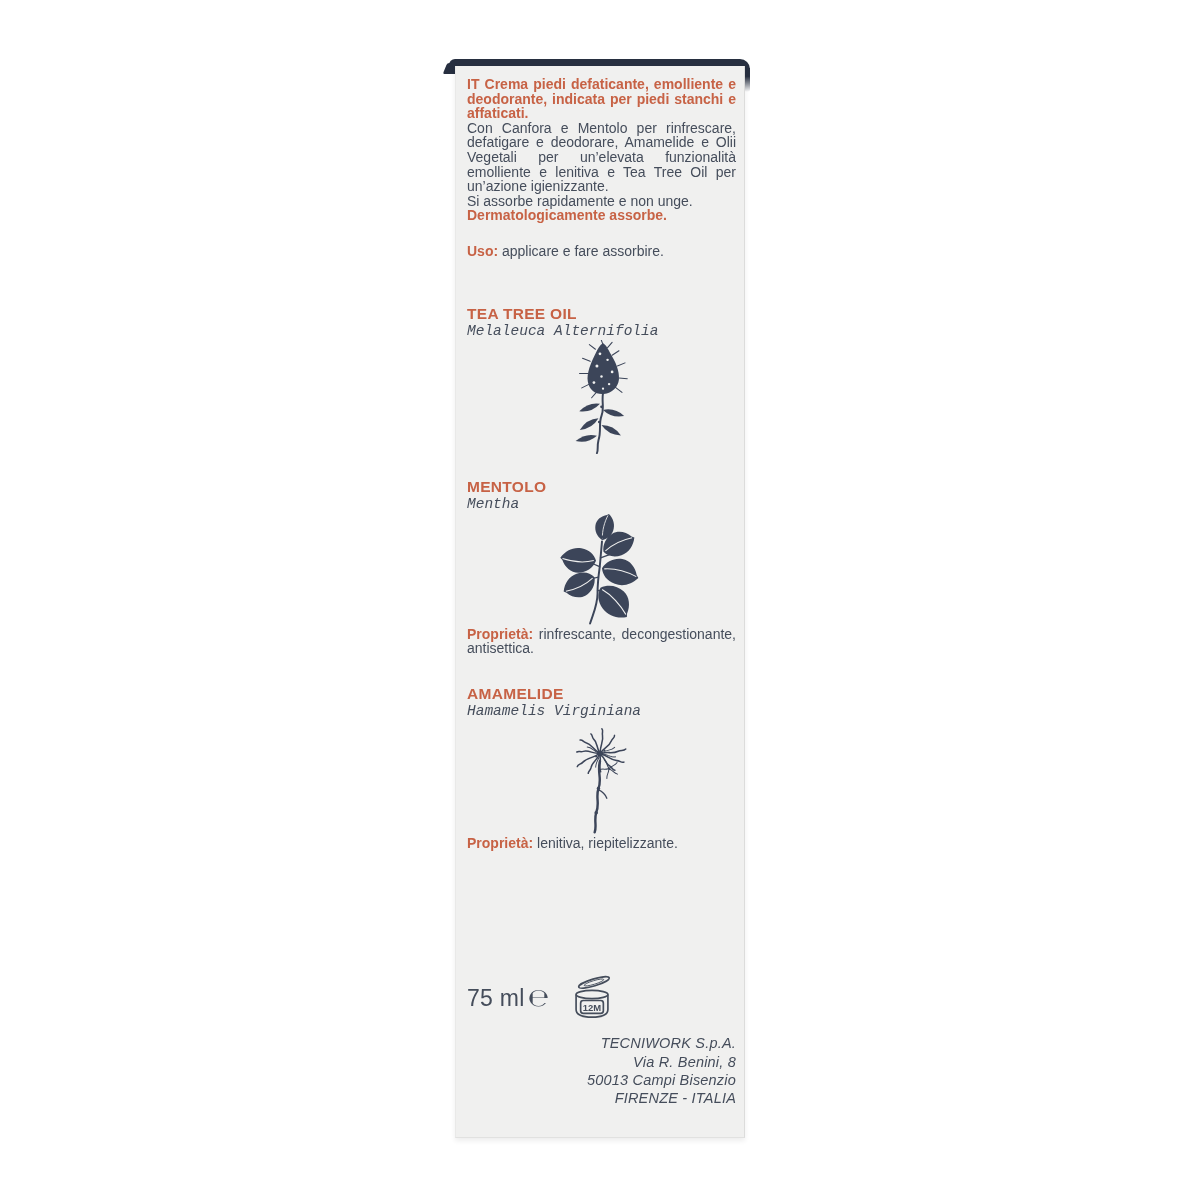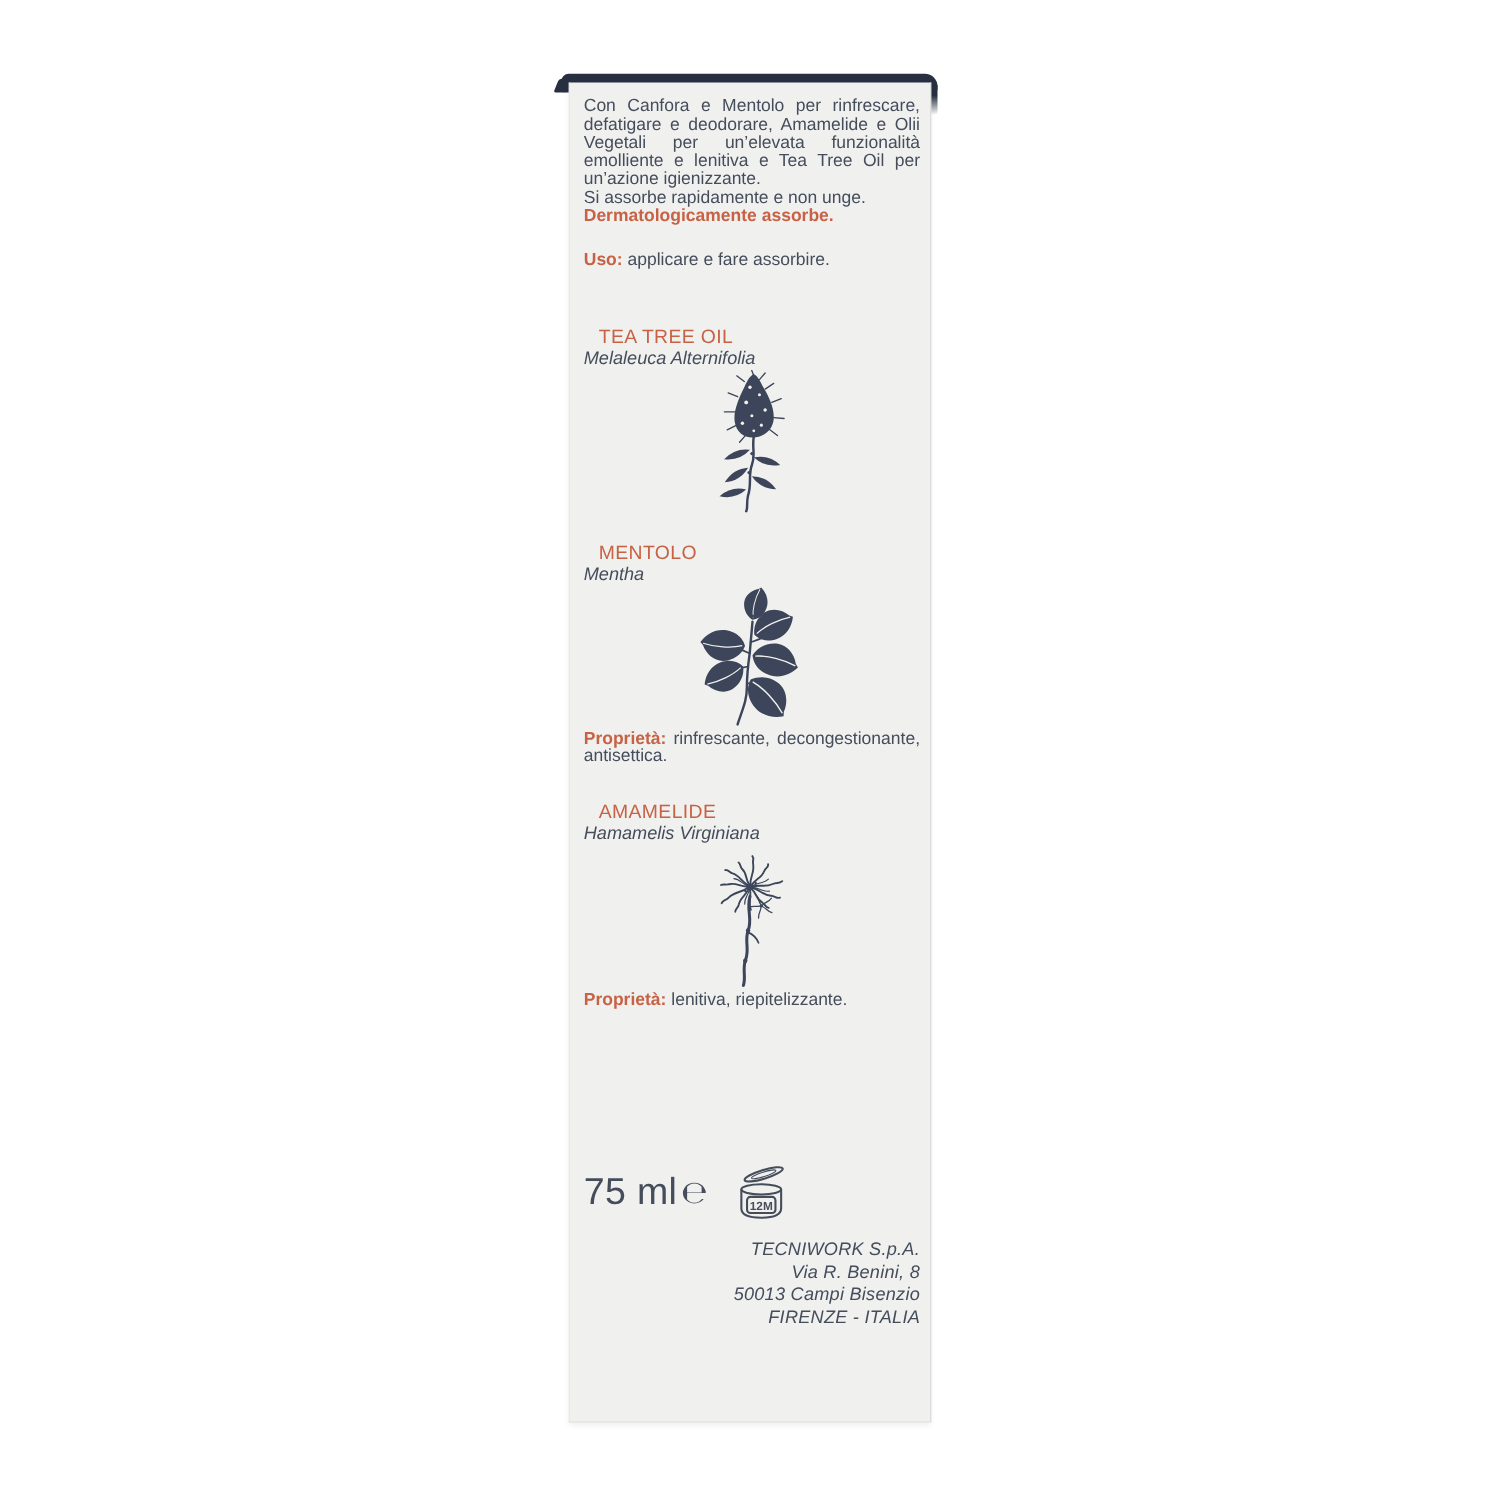--- a/index.html
+++ b/index.html
@@ -38,47 +38,48 @@
     padding:11px 8px 0 11px;
   }
 
   p { font-size:14px; line-height:14.6px; text-align:justify; }
   .orange { color:var(--accent,#c76245); font-weight:bold; }
   .intro-bold { color:var(--accent,#c76245); font-weight:bold; }
   .uso { margin-top:21px; text-align:left; }
 
   section h2 {
     color:var(--accent,#c76245);
-    font-size:15.5px; line-height:18px; font-weight:normal; letter-spacing:0.3px;margin-left:12px;
-  }
-  .latin { font-style:italic; font-size:14.5px; line-height:17px; text-align:left; }
+    font-size:15.5px; line-height:18px; font-weight:bold; letter-spacing:0.3px;
+  }
+  .latin { font-style:italic; font-size:14.5px; line-height:17px; text-align:left;font-family:Liberation Mono, monospace; }
   .sec-tea { margin-top:46px; }
   .sec-mentolo { margin-top:24px; }
   .sec-amamelide { margin-top:29px; }
   .fig { height:114px; display:flex; justify-content:center; align-items:flex-start; }
   .fig svg { display:block; }
   .prop { margin-top:2px; }
 
   .volume-row { margin-top:124px; display:flex; align-items:center; }
-  .volume { font-size:30px; line-height:26px; letter-spacing:0.3px; color:var(--ink,#454d5b); }
+  .volume { font-size:23px; line-height:26px; letter-spacing:0.3px; color:var(--ink,#454d5b); }
   .esign { font-family:"DejaVu Sans", sans-serif; font-size:25px; line-height:26px; margin-left:3px; color:var(--ink,#454d5b); }
   .pao-svg { margin-left:18px; width:50px; height:47px; }
 
   .address { margin-top:13px; }
   .address p { font-size:14.5px; line-height:18.3px; text-align:right; letter-spacing:0.2px;font-style:italic; }
 </style>
 </head>
 <body>
 
 <div class="stage">
 
   <div class="box-top"></div>
 
   <div class="panel">
 
+    <p class="intro-bold">IT Crema piedi defaticante, emolliente e deodorante, indicata per piedi stanchi e affaticati.</p>
     <p>Con Canfora e Mentolo per rinfrescare, defatigare e deodorare, Amamelide e Olii Vegetali per un’elevata funzionalità emolliente e lenitiva e Tea Tree Oil per un’azione igienizzante.</p>
     <p>Si assorbe rapidamente e non unge.</p>
     <p class="orange">Dermatologicamente assorbe.</p>
     <p class="uso"><span class="orange">Uso:</span> <span>applicare e fare assorbire.</span></p>
 
     <section class="sec-tea">
       <h2>TEA TREE OIL</h2>
       <p class="latin">Melaleuca Alternifolia</p>
       <div class="fig">
         <svg width="91" height="114" viewBox="0 0 120 150">

